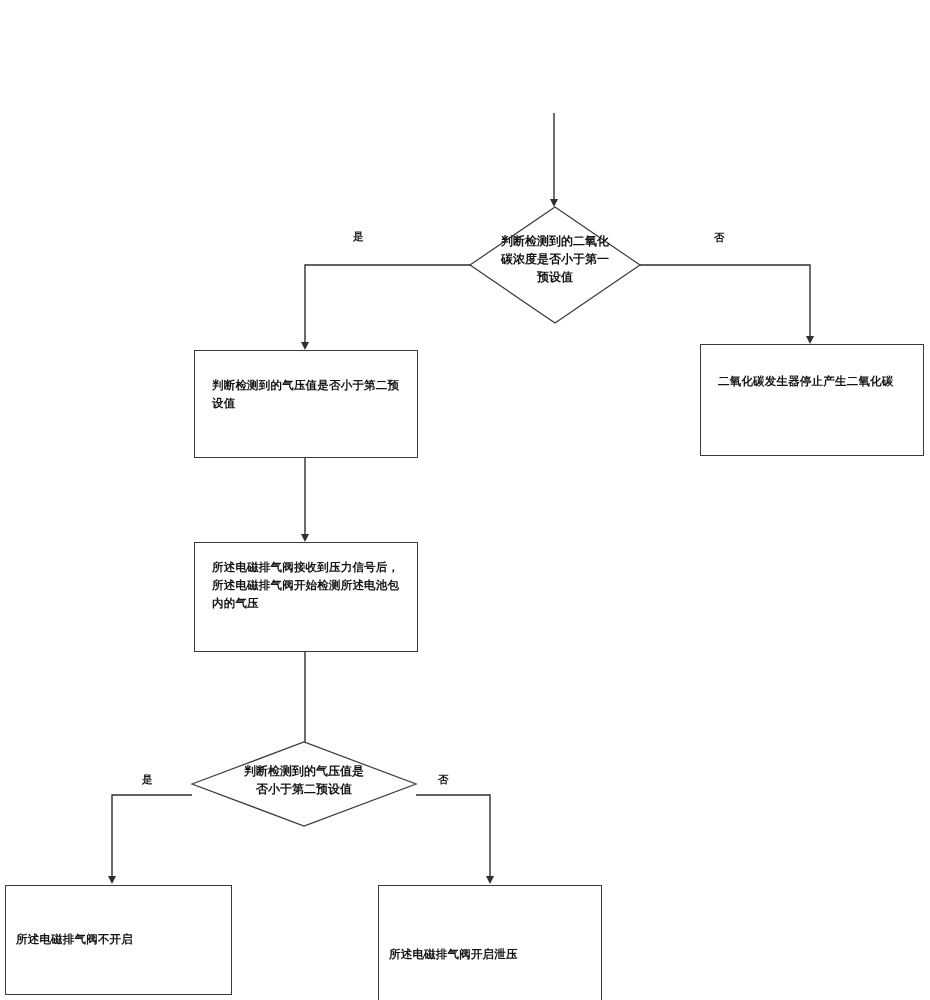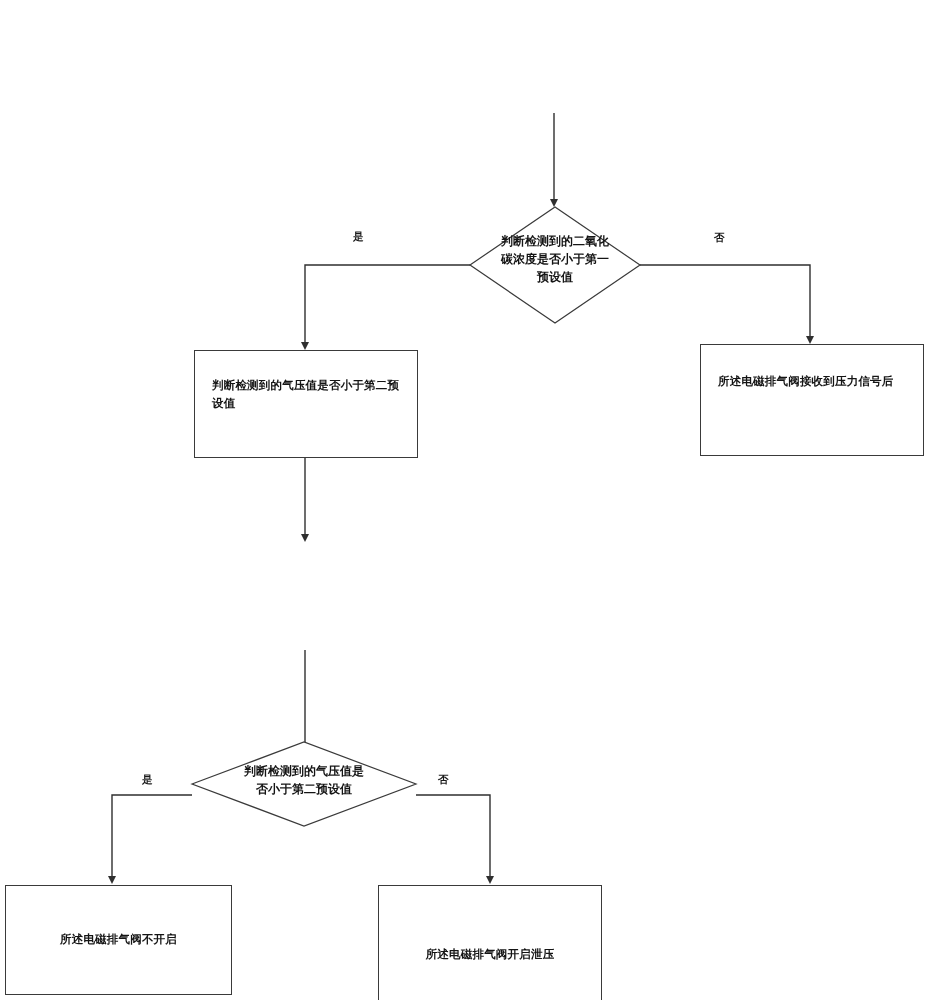--- a/index.html
+++ b/index.html
@@ -42,21 +42,20 @@
     line-height: 1.55;
     color: #141414;
     font-weight: bold;
     letter-spacing: 0.2px;
   }
   .proc.pad-lr .txt {
     padding: 0 16px 0 17px;
     text-align: left;
   }
   .proc.centered .txt {
-    text-align: center;
     padding: 0 10px;
   }
   .proc.top-al {
     align-items: flex-start;
   }
   .proc.top-al .txt {
     margin-top: 0;
   }
   .decision {
     position: absolute;
@@ -135,23 +134,26 @@
   </div>
 
   <div class="edge-label" style="left:353px; top:230px;"><span>是</span></div>
   <div class="edge-label" style="left:714px; top:231px;"><span>否</span></div>
 
   <div class="node proc pad-lr top-al" style="left:194px; top:350px; width:224px; height:108px; padding-top:26px;">
     <span class="txt">判断检测到的气压值是否小于第二预设值</span>
   </div>
 
   <div class="node proc pad-lr top-al" style="left:700px; top:344px; width:224px; height:112px; padding-top:28px;">
-    <span class="txt">所述电磁排气阀接收到压力信号后</span>
+    <span class="txt">二氧化碳发生器停止产生二氧化碳</span>
   </div>
 
+  <div class="node proc pad-lr top-al" style="left:194px; top:542px; width:224px; height:110px; padding-top:16px;">
+    <span class="txt">所述电磁排气阀接收到压力信号后，所述电磁排气阀开始检测所述电池包内的气压</span>
+  </div>
 
   <div class="decision" style="left:190px; top:740px; width:228px; height:88px;">
     <svg width="228" height="88" viewBox="0 0 228 88" xmlns="http://www.w3.org/2000/svg">
       <polygon points="2,44 114,2 226,44 114,86" fill="#ffffff" stroke="#3a3a3a" stroke-width="1.2"></polygon>
     </svg>
     <div class="dtxt">
       <span style="width:56%; transform:translateY(-4px);">判断检测到的气压值是否小于第二预设值</span>
     </div>
   </div>
 

